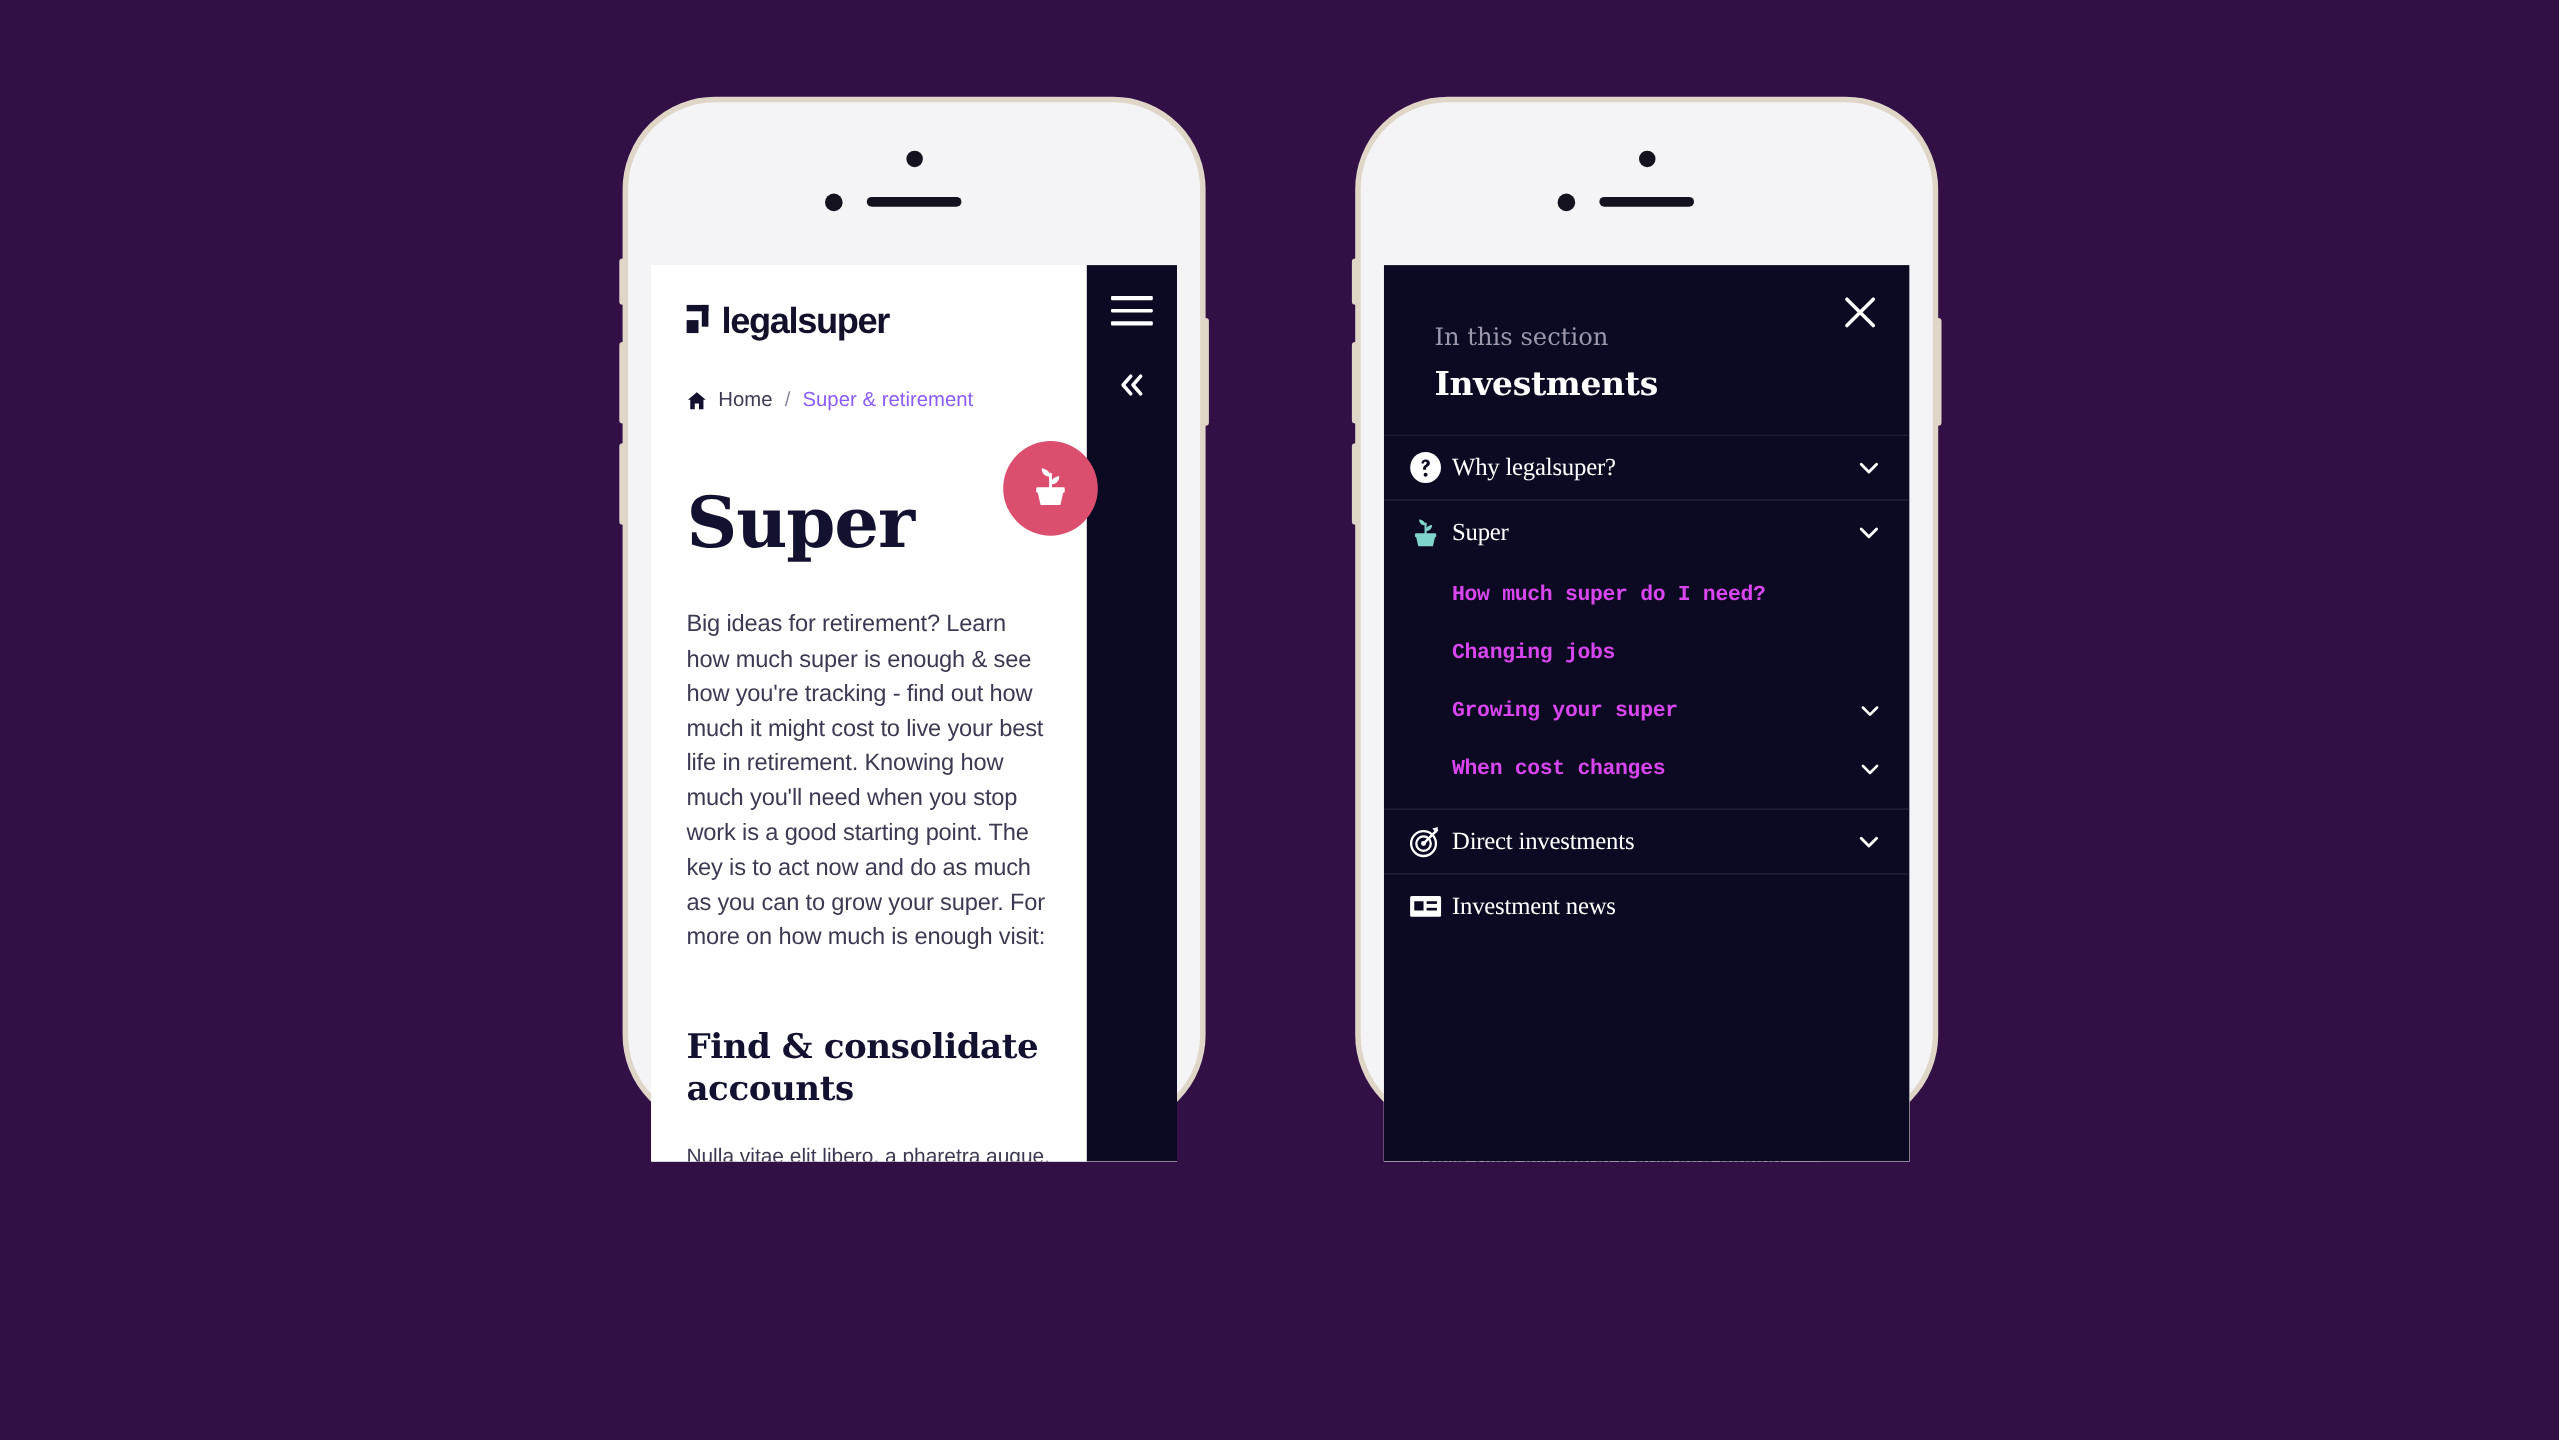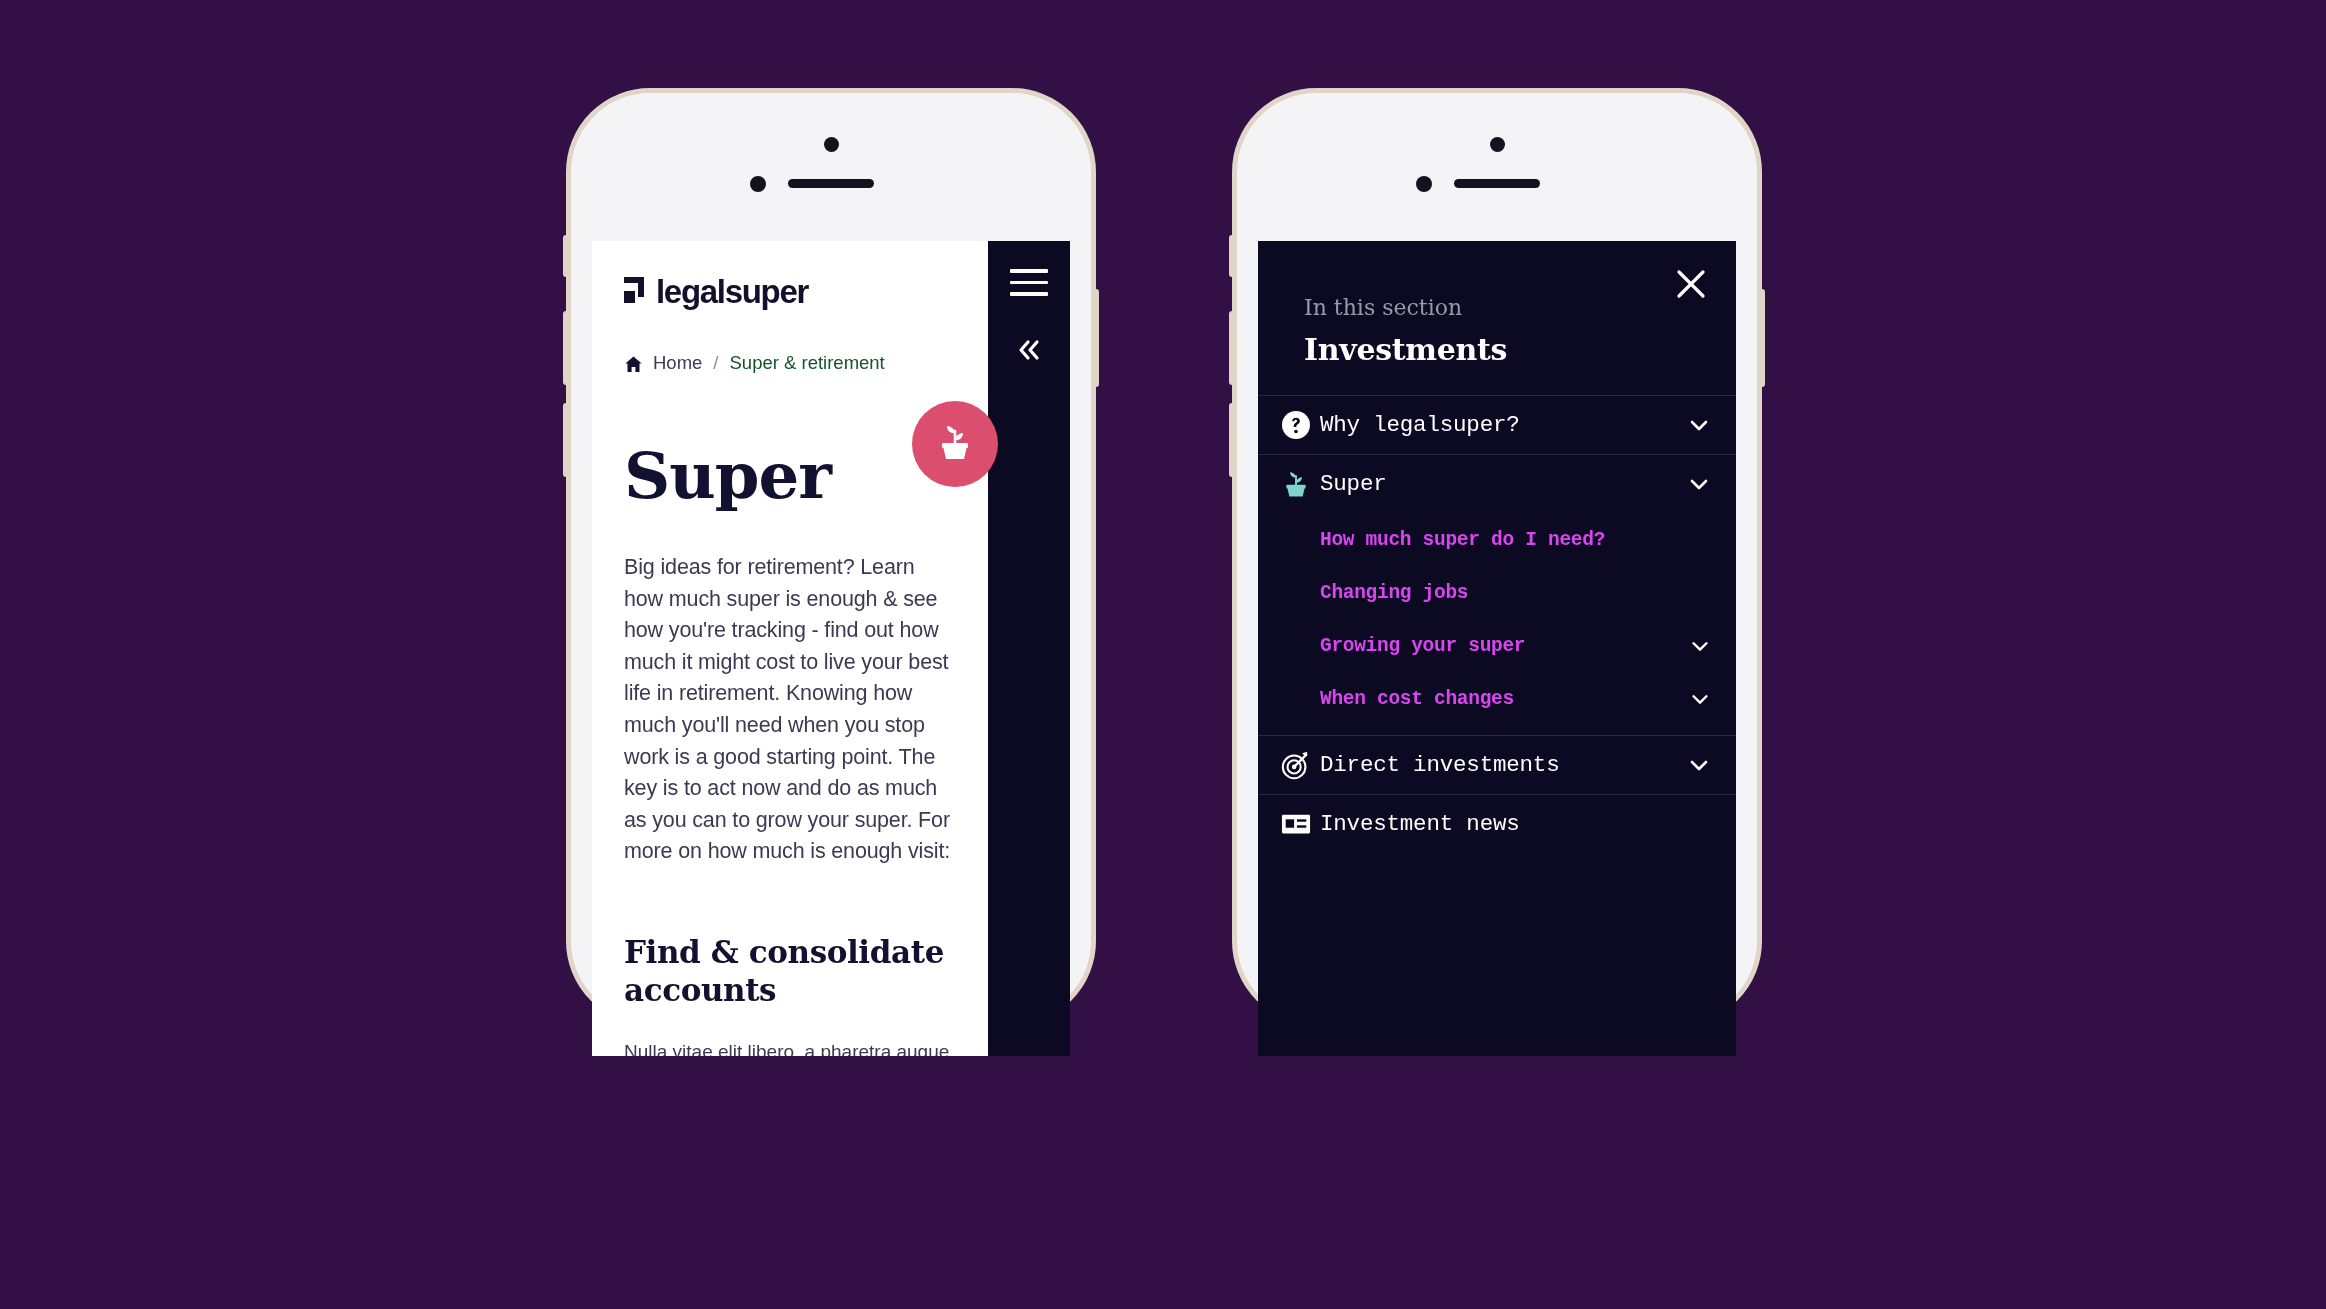--- a/index.html
+++ b/index.html
@@ -135,21 +135,21 @@
 
   .breadcrumb {
     display: flex;
     align-items: flex-end;
     margin-top: 41px;
     font-size: 18.5px;
     color: #3d3a52;
   }
   .bc-home-icon { margin-right: 10px; display: flex; }
   .bc-sep { margin: 0 11px; color: #8b88a0; }
-  .bc-link { color: #14532d; }
+  .bc-link { color: #8b5cf6; }
 
   h1.page-title {
     font-family: "DejaVu Serif", serif;
     font-size: 64px;
     font-weight: 700;
     color: #131130;
     margin: 70px 0 0 0;
     letter-spacing: -1px;
     line-height: 1;
   }
@@ -280,21 +280,21 @@
   }
   .np-row .np-ico {
     width: 48px;
     flex: 0 0 48px;
     display: flex;
     align-items: center;
     justify-content: center;
   }
   .np-row .np-label {
     flex: 1 1 auto;
-    font-family: Liberation Mono, monospace;
+    font-family: Liberation Serif, serif;
     font-size: 22.5px;
     color: #ffffff;
     letter-spacing: -0.2px;
   }
   .np-row .np-chev { flex: 0 0 auto; display: flex; }
 
   .np-sub {
     display: flex;
     align-items: center;
     padding: 0 24px 0 62px;

